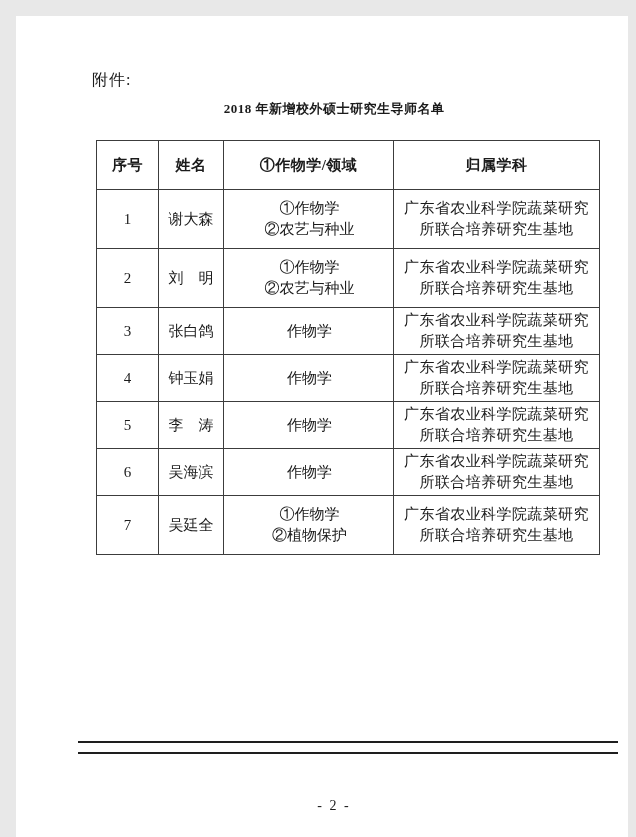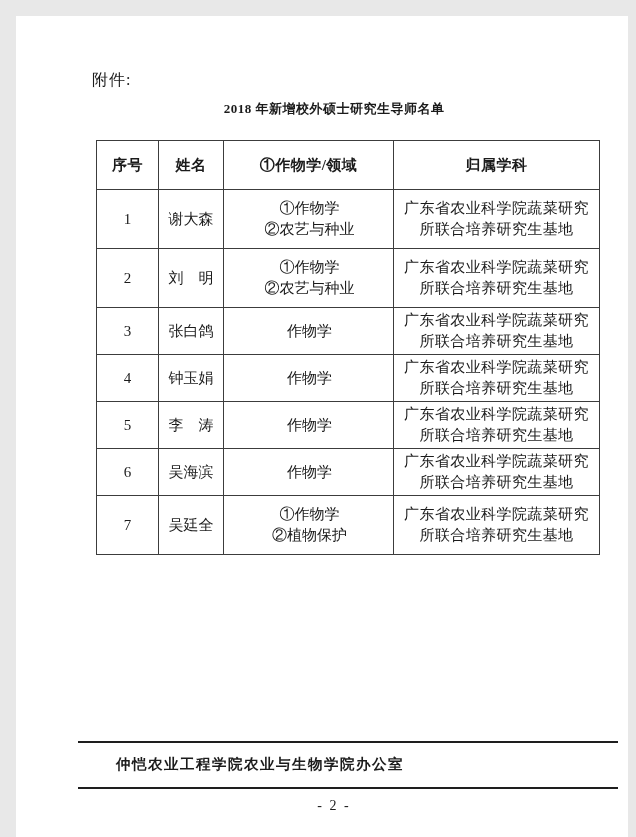--- a/index.html
+++ b/index.html
@@ -161,18 +161,17 @@
           <td>7</td>
           <td>吴廷全</td>
           <td>①作物学
 ②植物保护</td>
           <td>广东省农业科学院蔬菜研究所联合培养研究生基地</td>
         </tr>
       </tbody>
   </table>
 
   <div class="footer-band">
-    <span class="footer-office">仲恺农业工程学院农业与生物学院办公室</span>
   </div>
 
   <div class="page-number">- 2 -</div>
 
 </div>
 
 </body></html>

